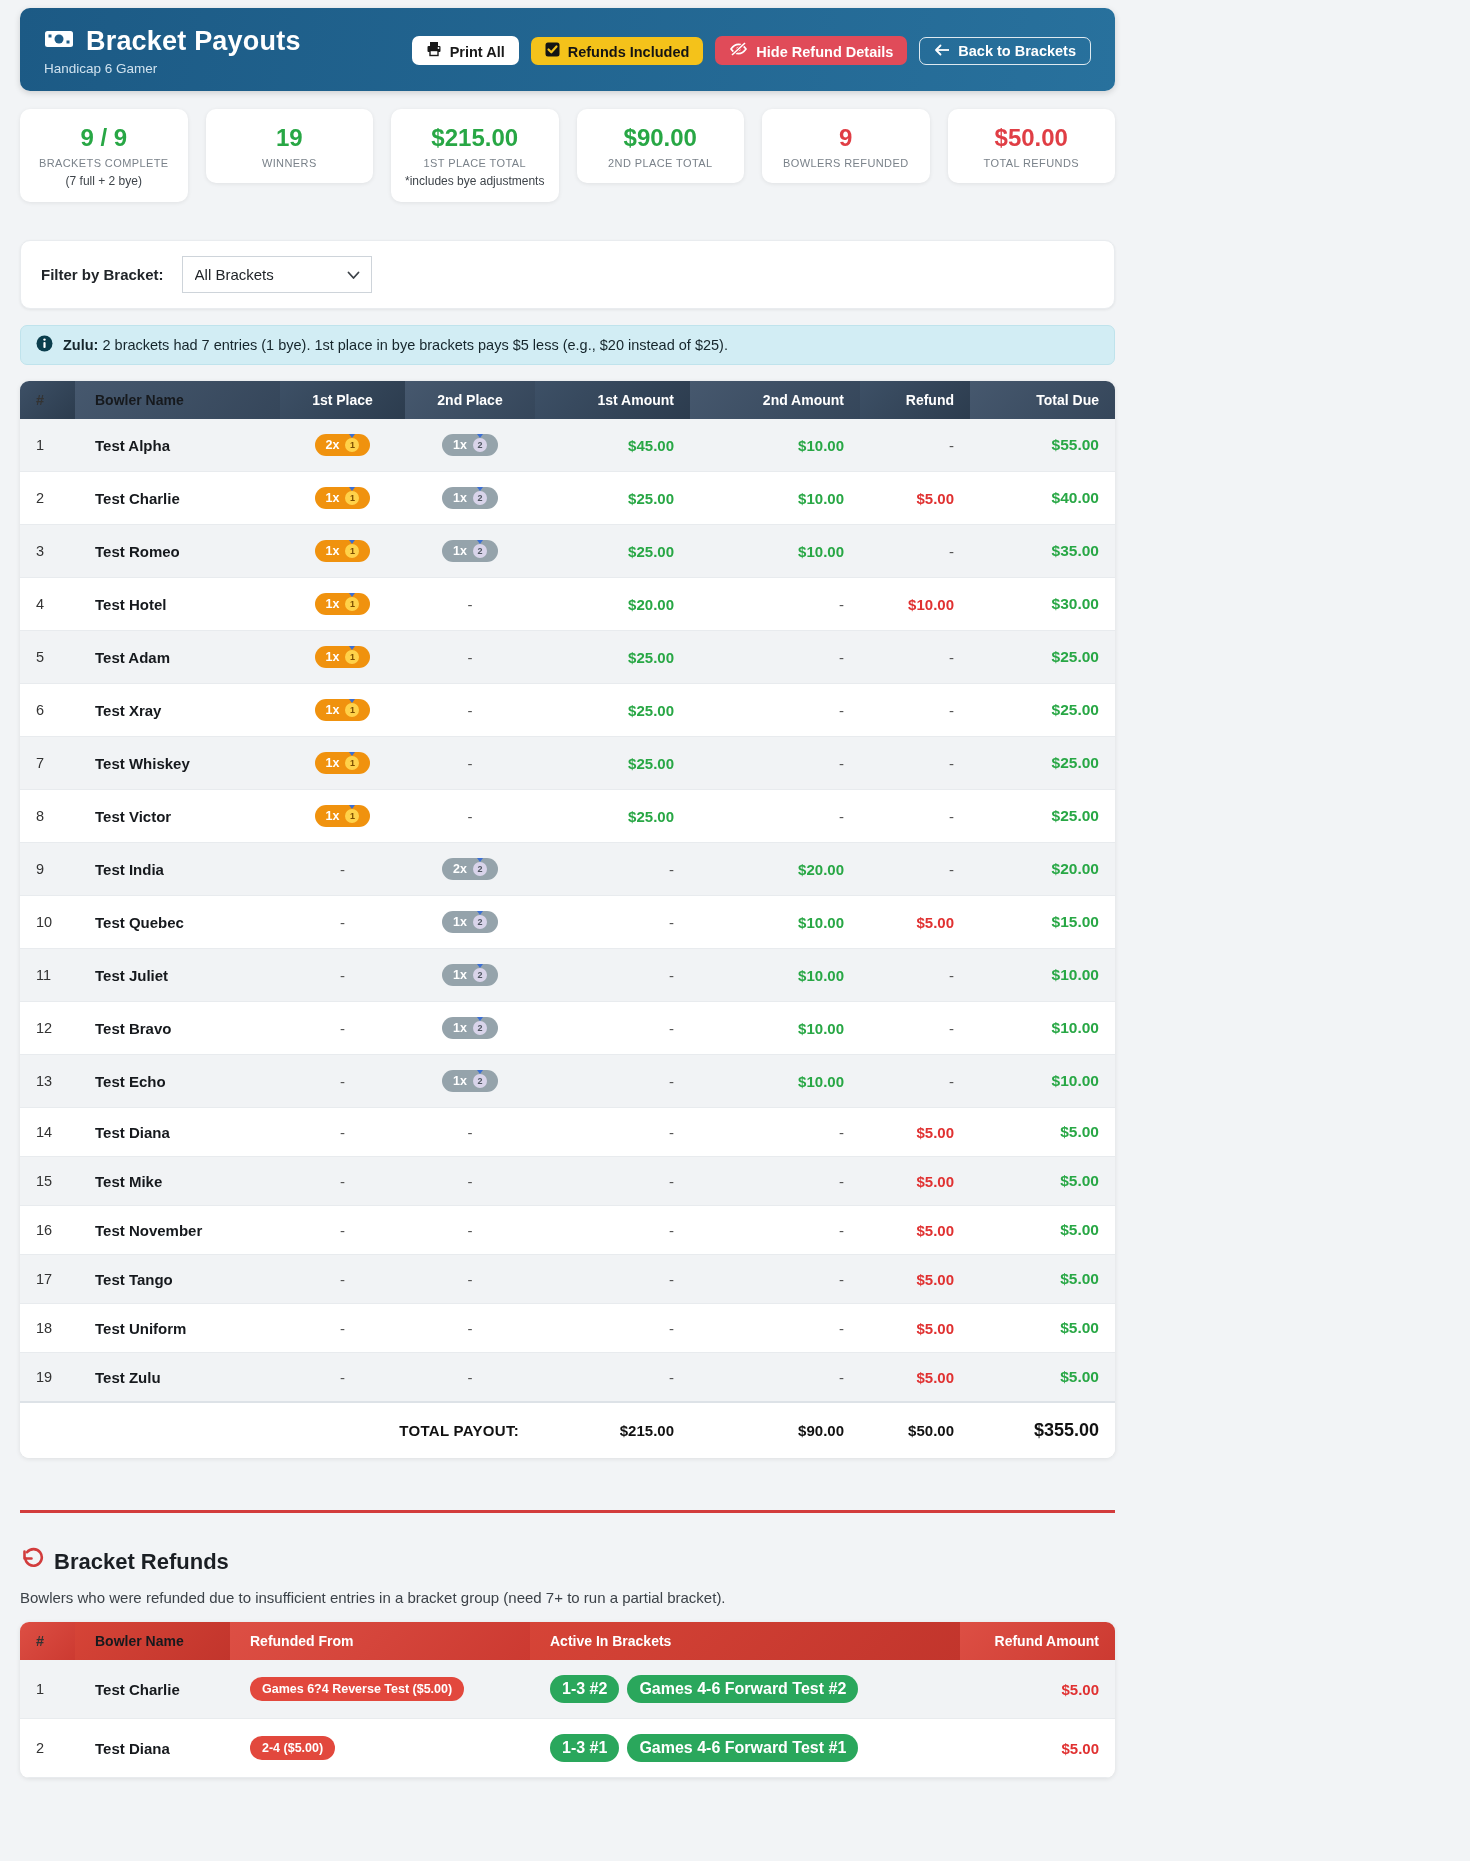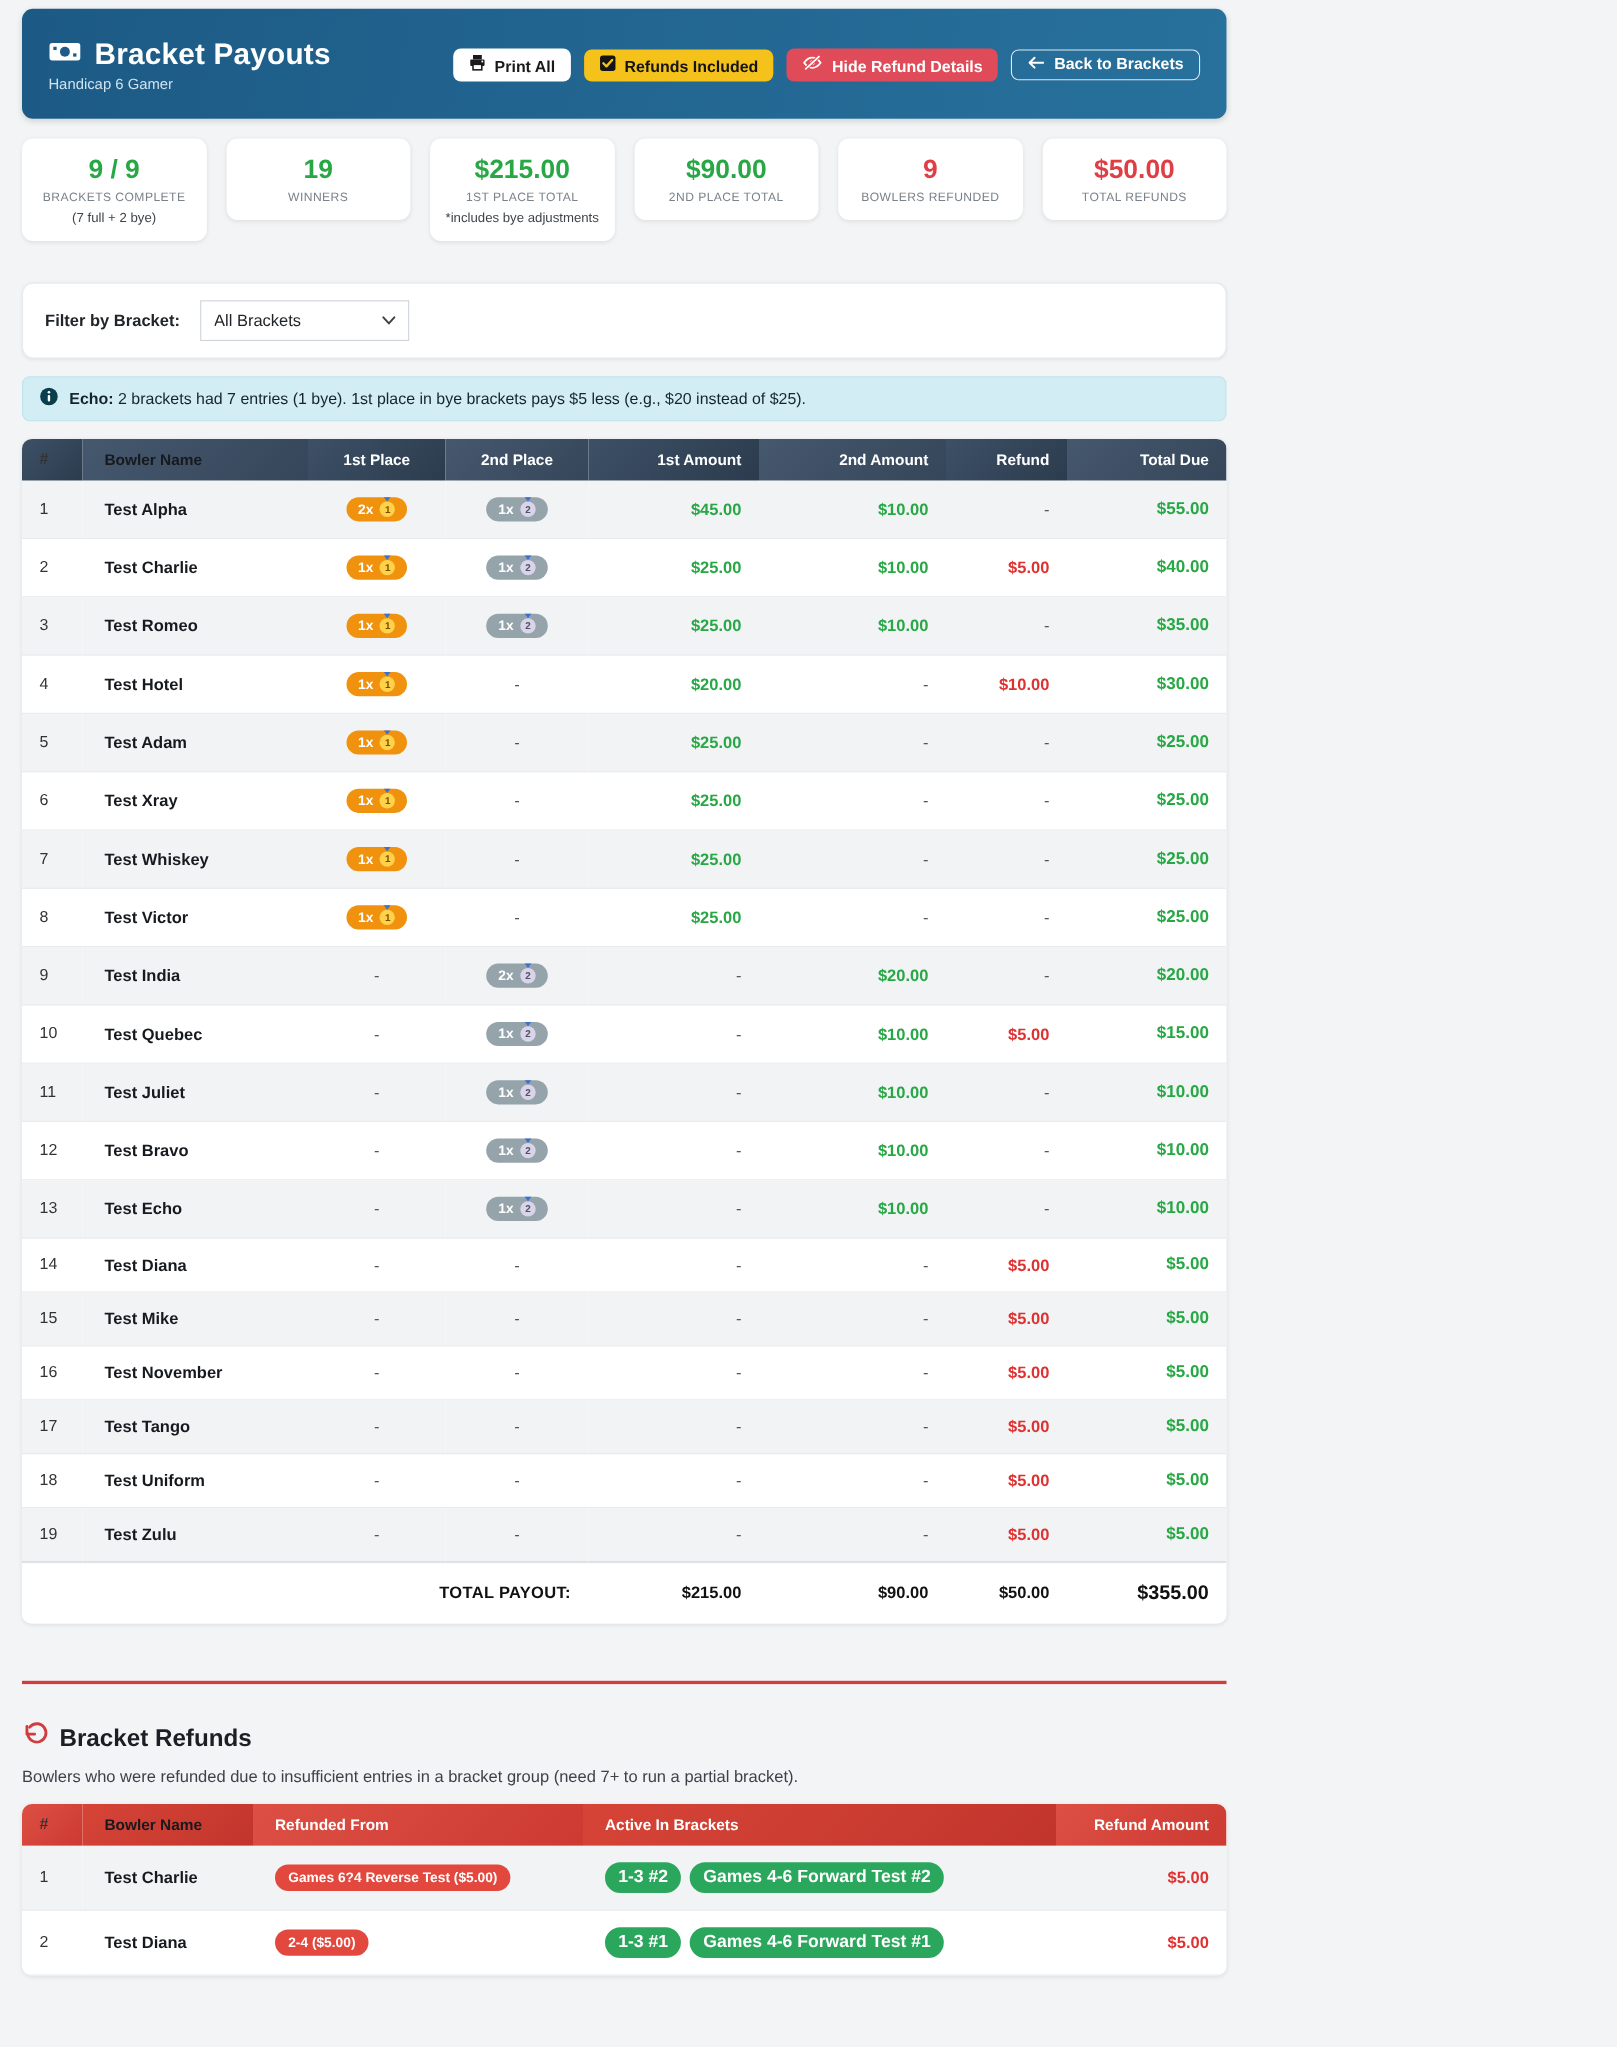--- a/index.html
+++ b/index.html
@@ -11,21 +11,21 @@
   }
   .page { width: 1095px; margin-left: 20px; padding-top: 8px; }
 
   
   .hero {
     background: linear-gradient(100deg, #1c5a85, #28719d);
     border-radius: 10px;
     padding: 15px 24px 13px;
     display: flex; justify-content: space-between; align-items: center;
     box-shadow: 0 2px 6px rgba(0,0,0,.15);
-    height: 100px;
+    height: 83px;
   }
   .hero h1 {
     color: #fff; font-size: 27px; font-weight: 700;
     display: flex; align-items: center; gap: 12px; letter-spacing: .2px;
   }
   .hero .subtitle { color: #cfe2ef; font-size: 13.5px; margin-top: 4px; }
   .hero-buttons { display: flex; gap: 12px; align-items: center; }
   .btn {
     display: inline-flex; align-items: flex-end; gap: 8px;
     border: none; border-radius: 7px; padding: 5px 14px;
@@ -244,21 +244,21 @@
 
   <div class="note">
     <span class="icon">
       <svg width="17" height="17" viewBox="0 0 17 17">
           <circle cx="8.5" cy="8.5" r="8" fill="#0b3e4d"></circle>
           <circle cx="8.5" cy="4.6" r="1.2" fill="#fff"></circle>
           <rect x="7.4" y="7" width="2.2" height="6" rx="1" fill="#fff"></rect>
         </svg>
     </span>
     <div>
-      <strong>Echo:</strong>
+      <strong>Zulu:</strong>
       <span>2 brackets had 7 entries (1 bye). 1st place in bye brackets pays $5 less (e.g., $20 instead of $25).</span>
     </div>
   </div>
 
   <div class="table-card">
     <table id="winnings-table">
       <colgroup>
         <col style="width:55px">
           <col style="width:205px">
           <col style="width:125px">

